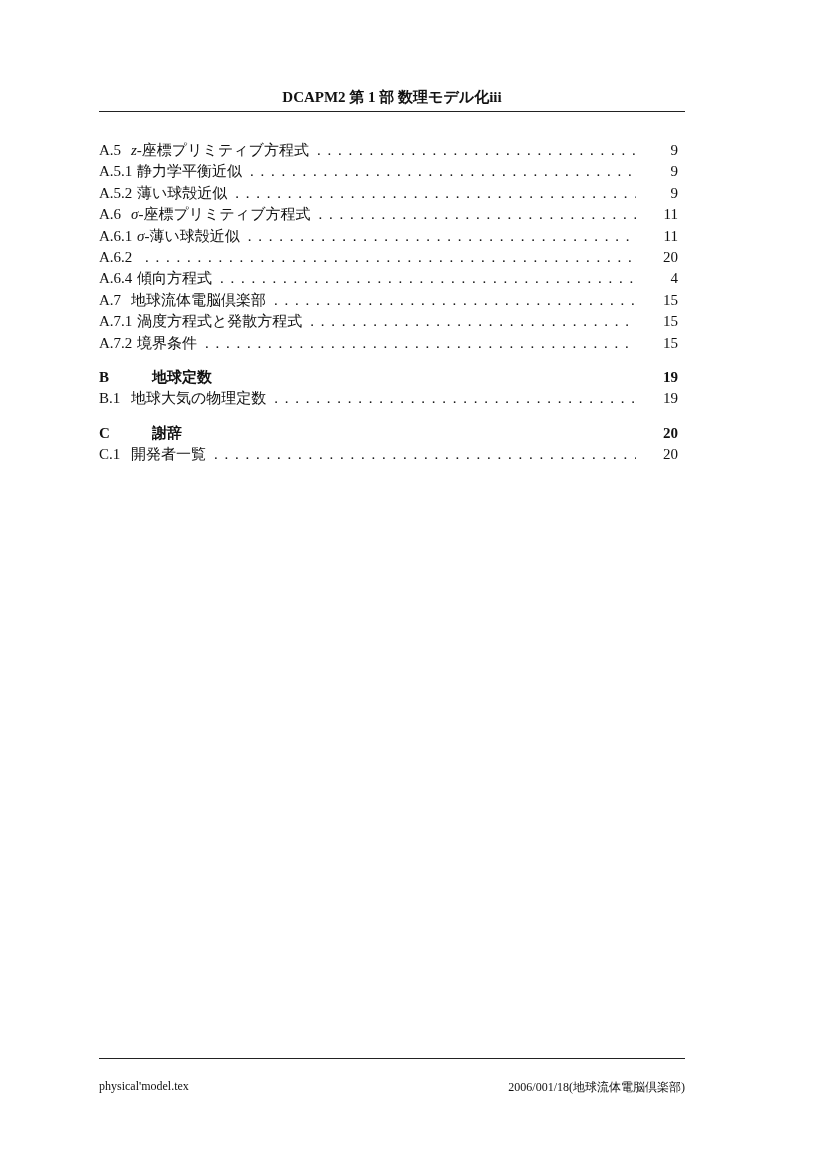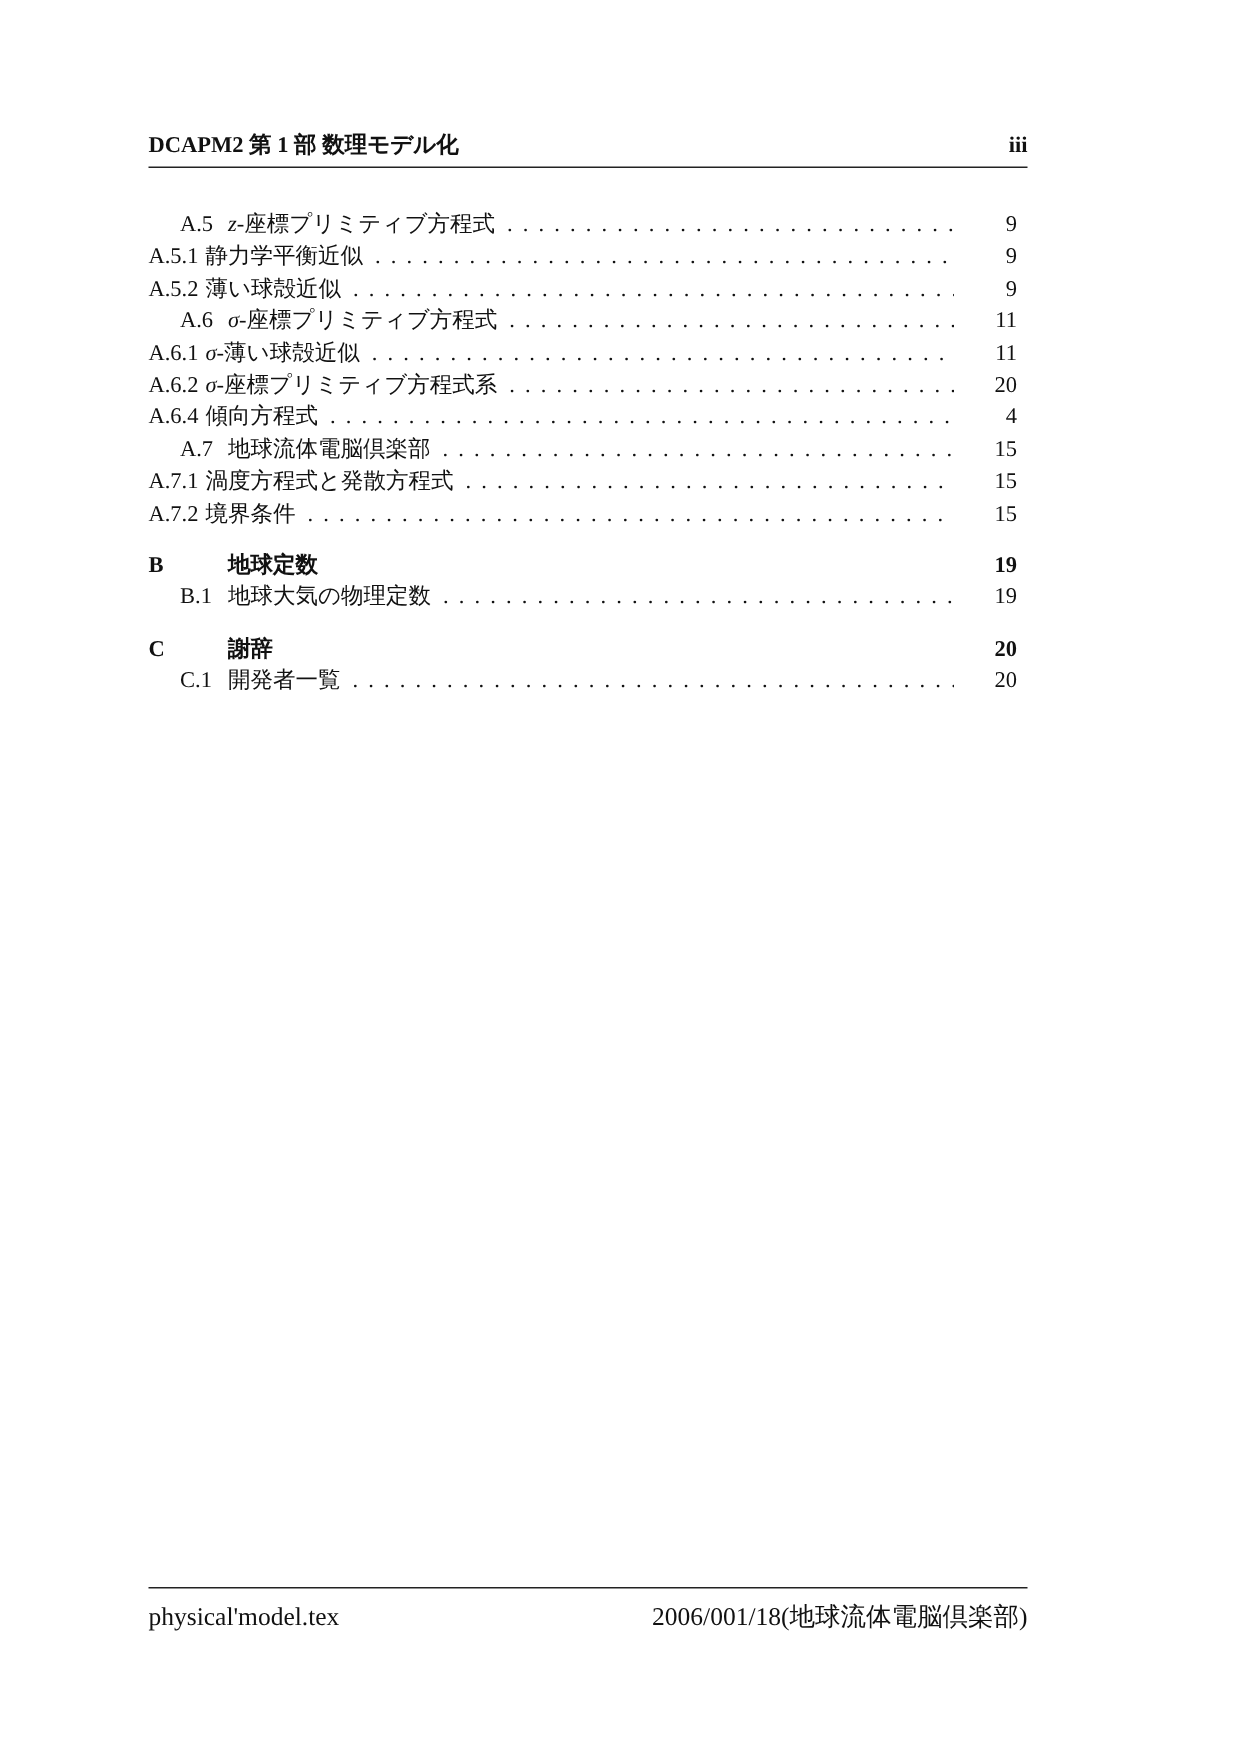--- a/index.html
+++ b/index.html
@@ -16,21 +16,21 @@
     overflow: hidden;
   }
 
   
   .page-header {
     position: absolute;
     left: 99px;
     top: 89px;
     width: 586px;
     display: flex;
-    justify-content: space-between;
+    justify-content: center;
     align-items: baseline;
     font-weight: bold;
     font-size: 15px;
     line-height: 16px;
     padding-bottom: 6px;
     border-bottom: 1px solid #222222;
   }
 
   
   .toc {
@@ -40,21 +40,21 @@
     width: 586px;
     font-size: 15px;
   }
   .row {
     display: flex;
     align-items: baseline;
     line-height: 21.4px;
     white-space: nowrap;
   }
   .row .num { flex: none; }
-  .row.section .num     { margin-left: 21px; width: 32px; }
+  .row.section .num     { width: 32px; }
   .row.subsection .num  { width: 38px; }
   .row.chapter .num     { margin-left: 0;    width: 53px; }
   .row.chapter { font-weight: bold; margin-top: 13px; }
 
   .title { flex: none; }
   .math  { font-style: italic; }
 
   .leader {
     flex: 1 1 auto;
     overflow: hidden;
@@ -75,25 +75,25 @@
     padding-right: 7px;
   }
 
   
   .page-footer {
     position: absolute;
     left: 99px;
     top: 1058px;
     width: 586px;
     border-top: 1px solid #222222;
-    padding-top: 7px;
+    padding-top: 20px;
     display: flex;
     justify-content: space-between;
-    align-items: center;
-    font-size: 17px;
+    align-items: flex-start;
+    font-size: 12px;
   }
 </style>
 </head>
 <body>
 
 <div class="page-header">
   <span>DCAPM2 第 1 部 数理モデル化</span>
   <span>iii</span>
 </div>
 
@@ -129,21 +129,20 @@
 
   <div class="row subsection">
     <span class="num">A.6.1</span>
     <span class="title"><i class="math">σ-</i><span>薄い球殻近似</span></span>
     <span class="leader"></span>
     <span class="page">11</span>
   </div>
 
   <div class="row subsection">
     <span class="num">A.6.2</span>
-    <span class="title"><i class="math">σ-</i><span>座標プリミティブ方程式系</span></span>
     <span class="leader"></span>
     <span class="page">20</span>
   </div>
 
 
   <div class="row subsection">
     <span class="num">A.6.4</span>
     <span class="title"><i class="math"></i><span>傾向方程式</span></span>
     <span class="leader"></span>
     <span class="page">4</span>

